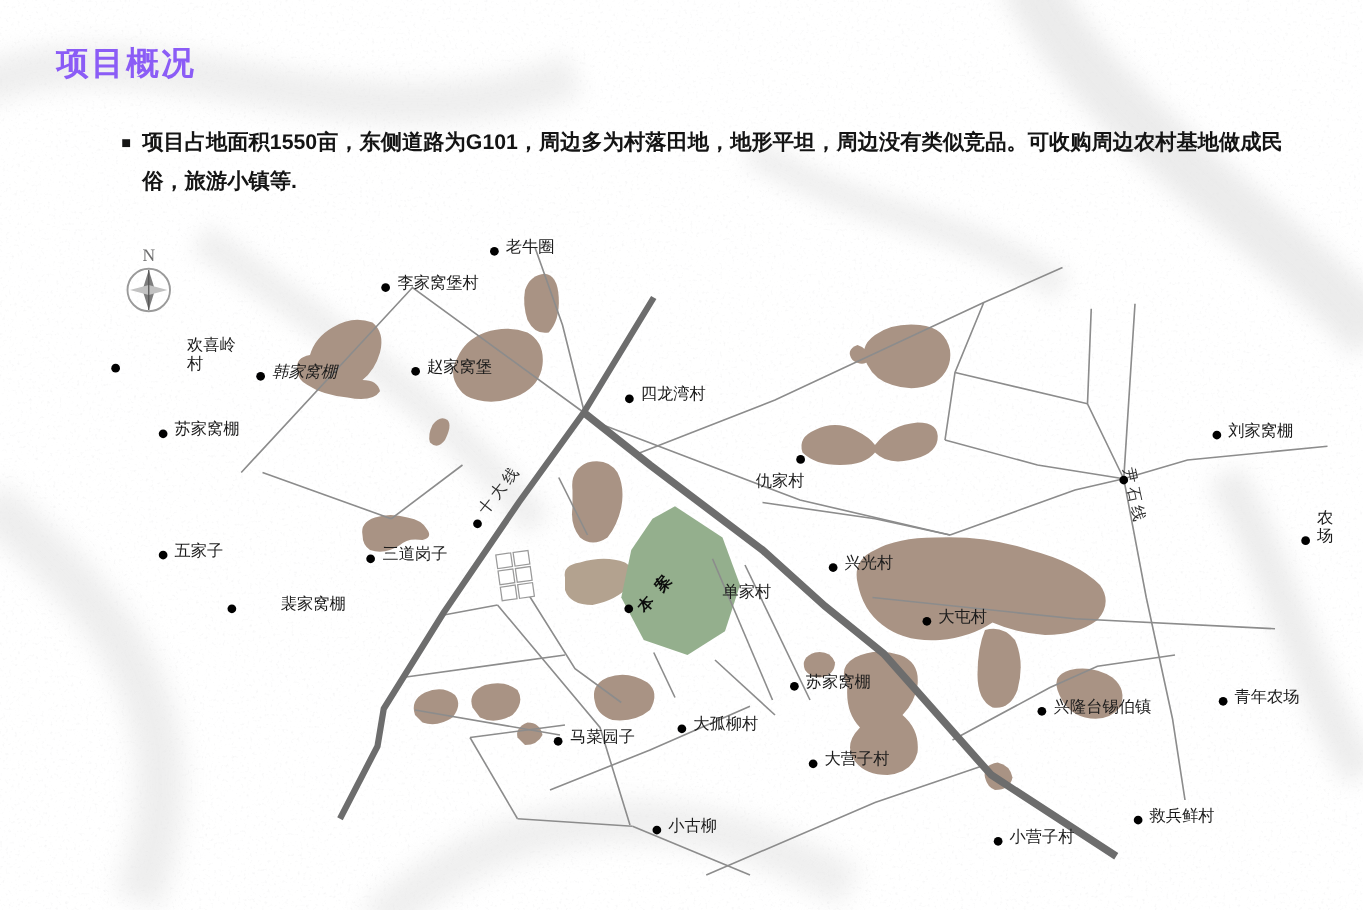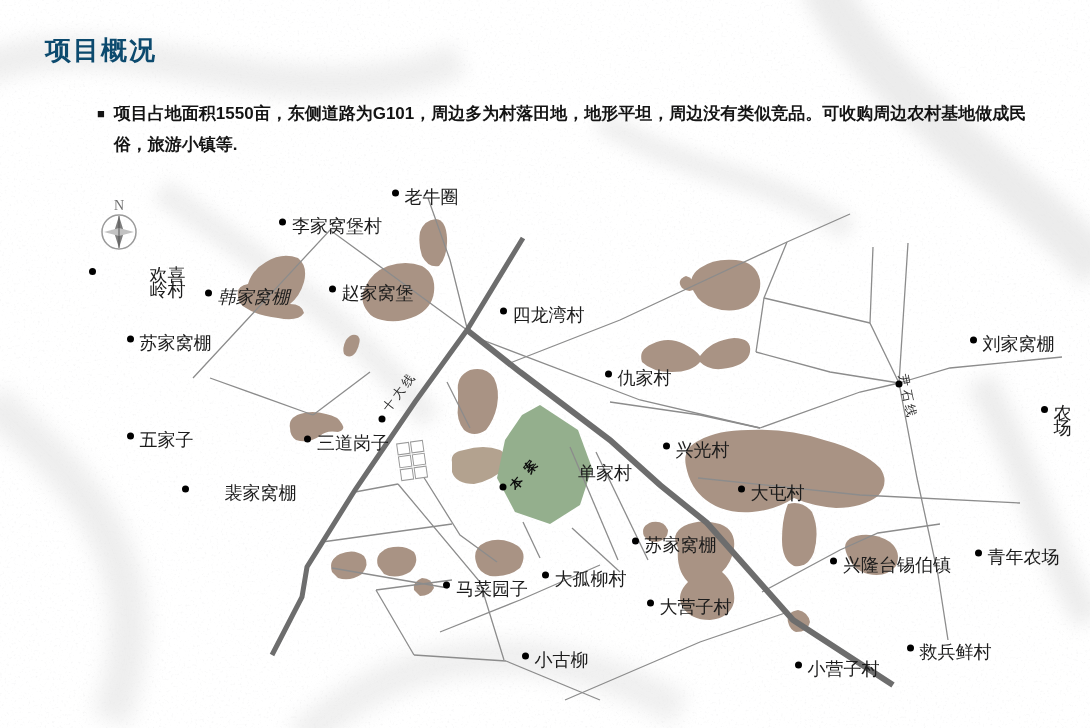--- a/index.html
+++ b/index.html
@@ -2,28 +2,28 @@
 <html><head>
 <meta charset="utf-8">
 <style>
   html,body{margin:0;padding:0;}
   body{width:1090px;height:728px;position:relative;overflow:hidden;background:#ffffff;
        font-family:"Liberation Sans","DejaVu Sans",sans-serif;}
   .stage{position:absolute;inset:0;}
   svg.mapcanvas{position:absolute;left:0;top:0;}
 
   
-  .title{position:absolute;left:45px;top:33px;font-size:26px;font-weight:bold;color:#0c4a6e;letter-spacing:2px;}
+  .title{position:absolute;left:45px;top:33px;font-size:26px;font-weight:bold;color:#8b5cf6;letter-spacing:2px;}
   .bullet{position:absolute;left:97px;top:98px;width:950px;display:flex;gap:9px;
           font-size:17px;font-weight:bold;color:#141414;line-height:31px;}
   .bullet .sq{font-size:13px;line-height:31px;flex:none;}
 
   
-  .village{position:absolute;display:flex;align-items:flex-start;gap:6px;transform:translateY(-50%);
-           font-size:18px;color:#1c1c1c;white-space:nowrap;}
+  .village{position:absolute;display:flex;align-items:flex-end;gap:6px;transform:translateY(-50%);
+           font-size:13px;color:#1c1c1c;white-space:nowrap;}
   .village .dot{width:7px;height:7px;border-radius:50%;background:#000;flex:none;}
   .village .lbl{line-height:15px;}
   .village.wrap{white-space:normal;}
   .jdot{position:absolute;width:7px;height:7px;border-radius:50%;background:#000;transform:translate(-50%,-50%);}
   .roadlabel{position:absolute;font-size:12.5px;color:#2e2e2e;letter-spacing:3px;white-space:nowrap;
              transform:translate(-50%,-50%) rotate(var(--rot));}
   .sitelabel{position:absolute;font-size:12.5px;font-weight:bold;color:#0c0c0c;letter-spacing:9px;white-space:nowrap;
              transform:translate(-50%,-50%) rotate(var(--rot));}
   .compassN{position:absolute;font-family:"Liberation Serif","DejaVu Serif",serif;
             font-size:14px;color:#6e6e6e;transform:translate(-50%,-100%);}
@@ -144,21 +144,21 @@
   <span class="compassN" style="left:119px;top:214px;">N</span>
 
   <div class="sitelabel" style="left:527px;top:472px;--rot:-50deg;">本案</div>
   <div class="jdot" style="left:503px;top:487px;"></div>
 
   <div id="villages">
       <div class="village" style="left: 391.5px; top: 197px;">
       <span class="dot"></span>
       <span class="lbl">老牛圈</span>
     </div>
-      <div class="village" style="left: 279px; top: 226px;">
+      <div class="village" style="left: 305px; top: 226px;">
       <span class="dot"></span>
       <span class="lbl">李家窝堡村</span>
     </div>
       <div class="village wrap" style="left: 88.5px; top: 283px;">
       <span class="dot"></span>
       <span class="lbl" style="width: 46px; margin-left: 48px;">欢喜岭村</span>
     </div>
       <div class="village" style="left: 204.5px; top: 297px; font-style: italic;">
       <span class="dot"></span>
       <span class="lbl">韩家窝棚</span>
@@ -168,37 +168,37 @@
       <span class="lbl">赵家窝堡</span>
     </div>
       <div class="village" style="left: 126.5px; top: 343px;">
       <span class="dot"></span>
       <span class="lbl">苏家窝棚</span>
     </div>
       <div class="village" style="left: 499.5px; top: 315px;">
       <span class="dot"></span>
       <span class="lbl">四龙湾村</span>
     </div>
-      <div class="village" style="left: 604.5px; top: 378px;">
+      <div class="village" style="left: 604.5px; top: 378px; flex-direction: column;">
       <span class="dot"></span>
       <span class="lbl">仇家村</span>
     </div>
       <div class="village" style="left: 969.5px; top: 344px;">
       <span class="dot"></span>
       <span class="lbl">刘家窝棚</span>
     </div>
       <div class="village" style="left: 126.5px; top: 440px;">
       <span class="dot"></span>
       <span class="lbl">五家子</span>
     </div>
-      <div class="village" style="left: 304px; top: 443px;">
+      <div class="village" style="left: 293px; top: 443px;">
       <span class="dot"></span>
       <span class="lbl">三道岗子</span>
     </div>
-      <div class="village" style="left: 181.5px; top: 493px; gap: 36px;">
+      <div class="village" style="left: 181.5px; top: 483px; gap: 36px;">
       <span class="dot"></span>
       <span class="lbl">裴家窝棚</span>
     </div>
       <div class="village wrap" style="left: 1040.5px; top: 421px;">
       <span class="dot"></span>
       <span class="lbl" style="width: 15px;">农场</span>
     </div>
       <div class="village" style="left: 662.5px; top: 450px;">
       <span class="dot"></span>
       <span class="lbl">兴光村</span>

